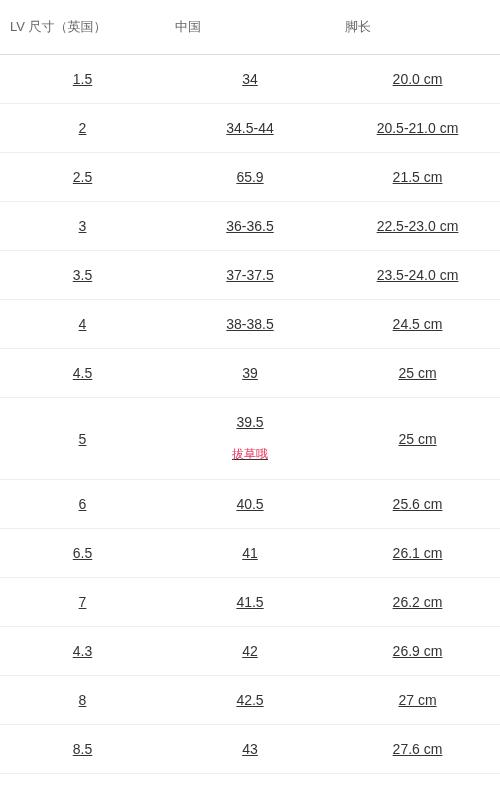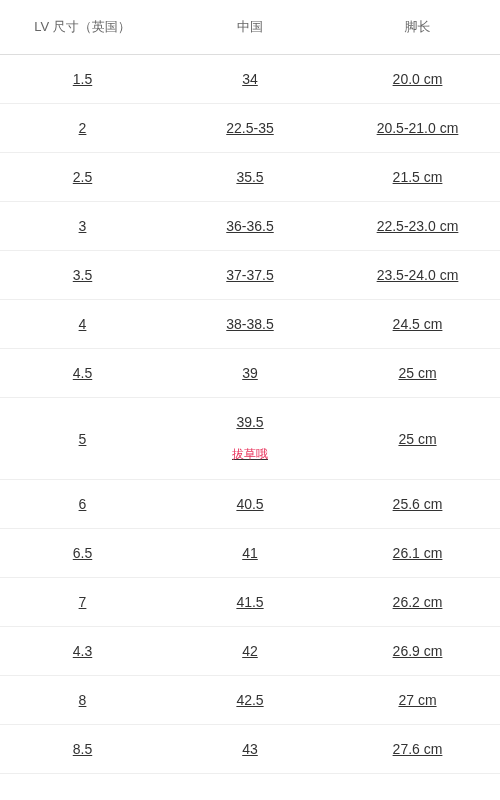--- a/index.html
+++ b/index.html
@@ -24,21 +24,21 @@
 
     .size-table thead tr {
       border-bottom: 1px solid #ddd;
     }
 
     .size-table th {
       padding: 18px 10px;
       font-weight: normal;
       color: #666;
       font-size: 13px;
-      text-align: center;
+      text-align: left;
     }
 
     .size-table td {
       padding: 16px 10px;
       text-align: center;
       font-size: 14px;
       color: #333;
       border-bottom: 1px solid #eee;
       text-decoration: underline;
     }
@@ -72,26 +72,26 @@
     </tr>
   </thead>
   <tbody id="table-body">
   <tr>
         <td>1.5</td>
         <td>34</td>
         <td>20.0 cm</td>
       </tr>
       <tr>
         <td>2</td>
-        <td>22.5-35</td>
+        <td>34.5-44</td>
         <td>20.5-21.0 cm</td>
       </tr>
       <tr>
         <td>2.5</td>
-        <td>35.5</td>
+        <td>65.9</td>
         <td>21.5 cm</td>
       </tr>
       <tr>
         <td>3</td>
         <td>36-36.5</td>
         <td>22.5-23.0 cm</td>
       </tr>
       <tr>
         <td>3.5</td>
         <td>37-37.5</td>

